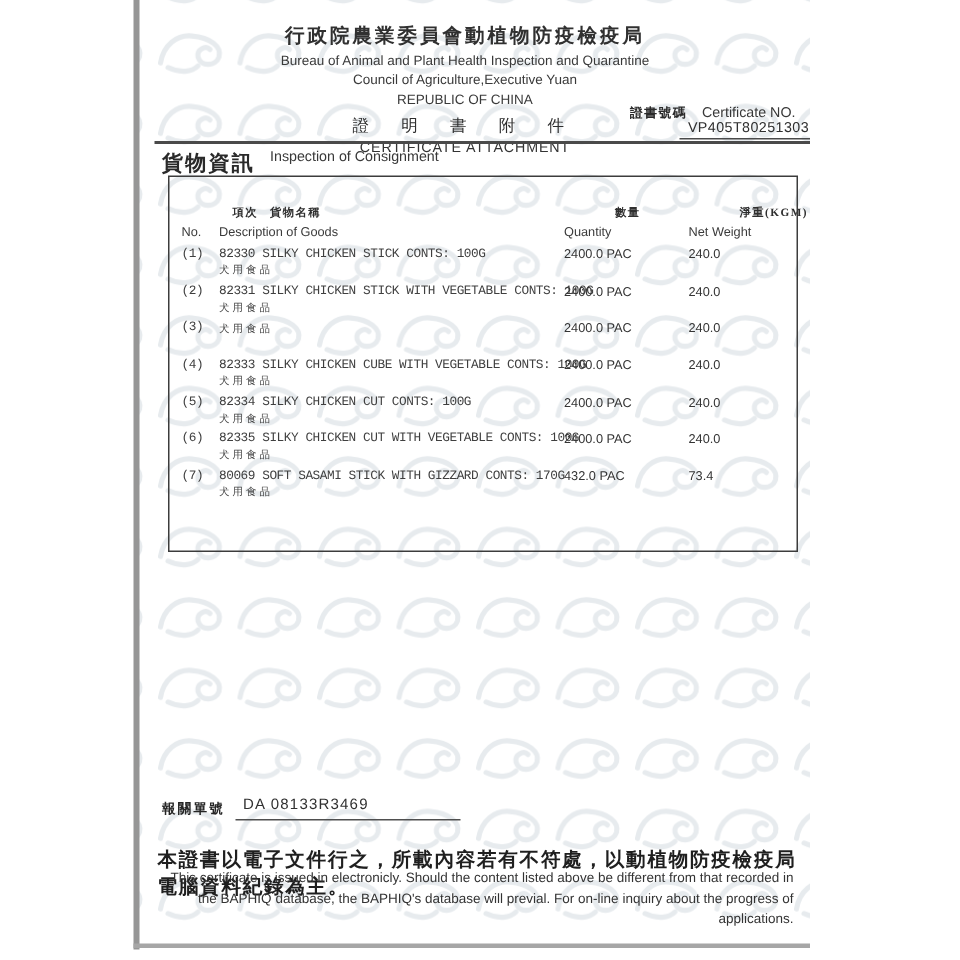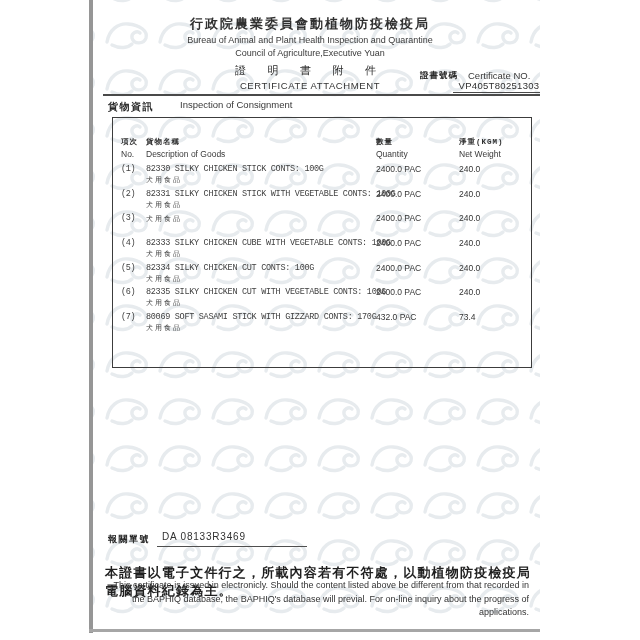--- a/index.html
+++ b/index.html
@@ -30,33 +30,33 @@
   .certno-label-zh { left:420px; top:70px; font-family:"DejaVu Serif", serif;
                      font-weight:bold; font-size:8.5px; letter-spacing:1px; color:#2a2a2a; }
   .certno-label-en { left:468px; top:70px; font-size:9.5px; color:#383838; }
   .certno-value { left:453px; top:80px; width:92px; text-align:center;
                   font-size:9.5px; letter-spacing:0.3px; color:#2f2f2f; }
   .certno-underline { left:453px; top:92px; width:92px; height:1.3px; background:#4a4a4a; }
   .hdr-rule { left:103px; top:94px; width:446px; height:1.6px; background:#4a4a4a; }
 
   
   .consign-zh { left:108px; top:100px; font-family:"DejaVu Serif", serif;
-                font-weight:bold; font-size:10px; letter-spacing:1.5px; color:#2a2a2a; }
+                font-weight:bold; font-size:14px; letter-spacing:1.5px; color:#2a2a2a; }
   .consign-en { left:180px; top:99px; font-size:9.5px; color:#383838; }
 
   
   .gtable { left:112px; top:117px; width:420px; height:251px;
             border:1.3px solid #3c3c3c; }
   .gtable .col-no   { position:absolute; left:8px; }
   .gtable .col-desc { position:absolute; left:33px; }
   .gtable .col-qty  { position:absolute; left:263px; }
   .gtable .col-wt   { position:absolute; left:346px; }
   .thead-zh { position:absolute; top:19px; width:100%; height:10px;
-              font-family:Liberation Mono, monospace; font-size:7.5px; font-weight:bold;
-              letter-spacing:1px; color:#2f2f2f; }
+              font-family:Liberation Serif, serif; font-size:7.5px; font-weight:bold;
+              letter-spacing:1px; color:#2f2f2f;margin-left:34px; }
   .thead-en { position:absolute; top:31px; width:100%; height:11px;
               font-size:8.5px; color:#3a3a3a; }
   .rows { position:absolute; top:46px; left:0; width:100%; }
   .grow { position:relative; height:24.7px; }
   .grow .c-no, .grow .desc-main { font-family:"Liberation Mono", monospace;
               font-size:8.5px; letter-spacing:-0.3px; color:#3f3f3f; white-space:nowrap; }
   .grow .desc-sub { font-family:"DejaVu Serif", serif; font-size:7px;
               letter-spacing:2px; color:#454545; margin-top:1px; }
   .grow .c-qty, .grow .c-wt { font-size:8.5px; color:#343434; }
 
@@ -90,20 +90,21 @@
   </svg>
 
   <div class="abs border-left"></div>
   <div class="abs border-right"></div>
   <div class="abs border-bottom"></div>
 
   <div class="abs hdr-center">
     <div class="hdr-title-zh">行政院農業委員會動植物防疫檢疫局</div>
     <div class="hdr-line">Bureau of Animal and Plant Health Inspection and Quarantine</div>
     <div class="hdr-line">Council of Agriculture,Executive Yuan</div>
+    <div class="hdr-line">REPUBLIC OF CHINA</div>
     <div class="hdr-attach-zh">證 明 書 附 件</div>
     <div class="hdr-attach-en">CERTIFICATE ATTACHMENT</div>
   </div>
 
   <div class="abs certno-label-zh">證書號碼</div>
   <div class="abs certno-label-en">Certificate NO.</div>
   <div class="abs certno-value">VP405T80251303</div>
   <div class="abs certno-underline"></div>
   <div class="abs hdr-rule"></div>
 

